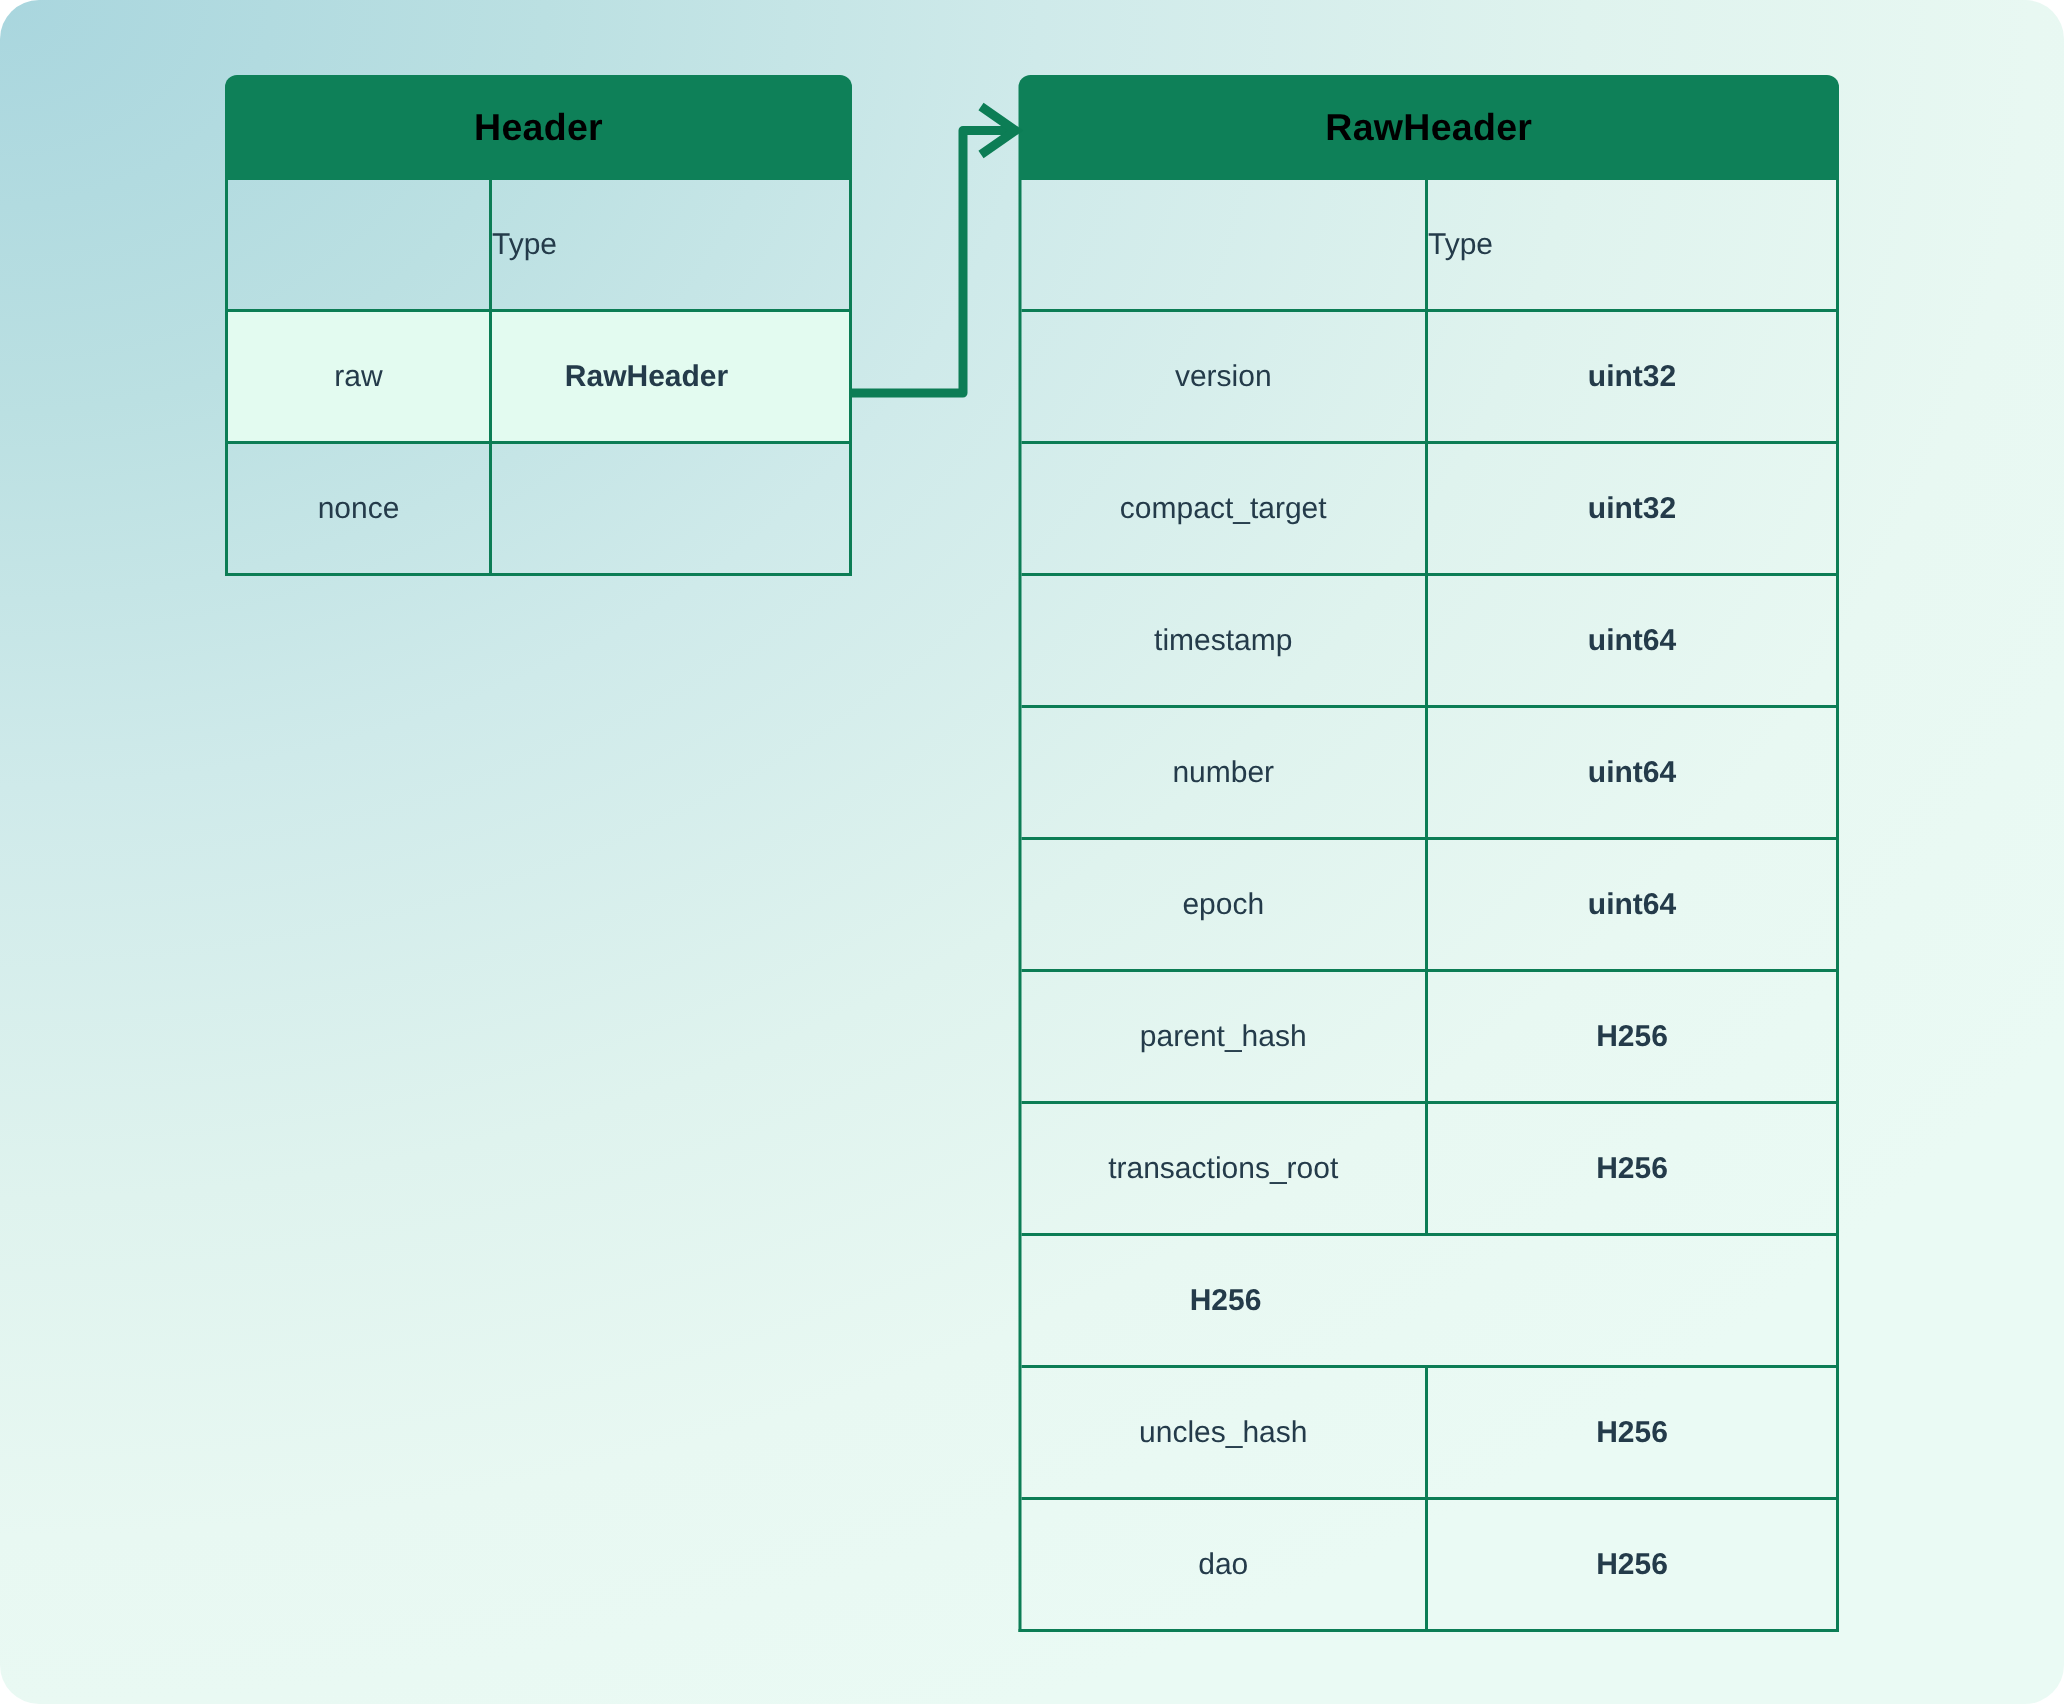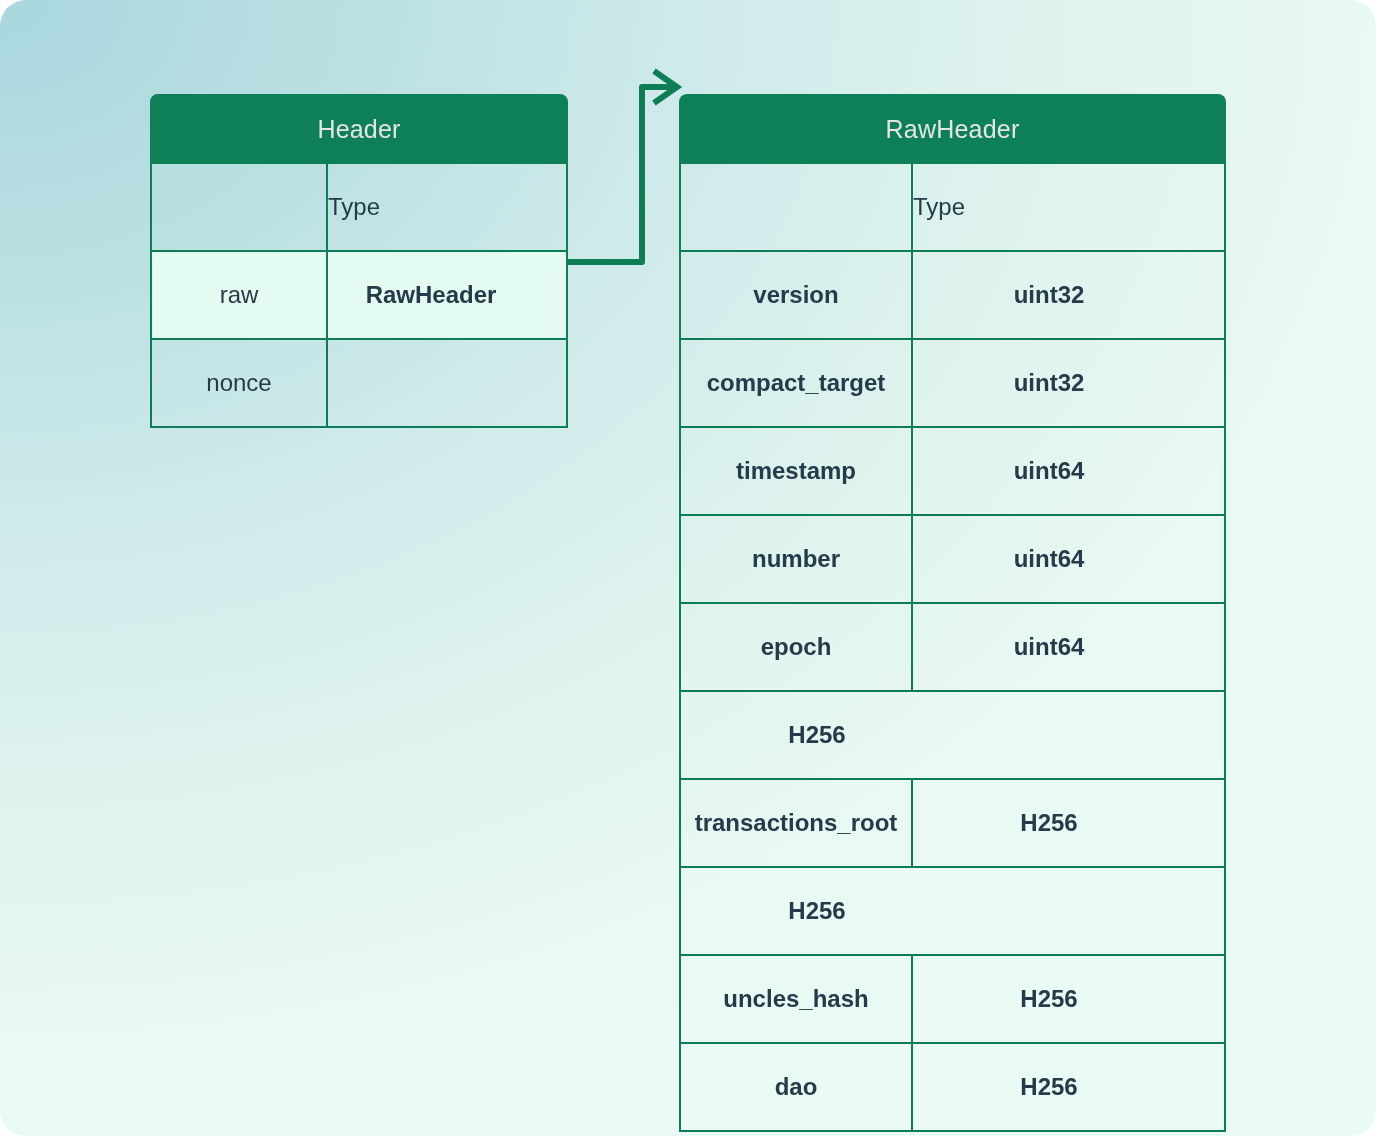--- a/index.html
+++ b/index.html
@@ -25,50 +25,49 @@
   }
 
   
   .entity {
     position: absolute;
     box-sizing: border-box;
   }
   .entity-title {
     box-sizing: border-box;
     background: #0e8058;
-    color: #e5e5e5;
+    color: #000000;
     font-size: 25px;
-    font-weight: normal;
+    font-weight: bold;
     display: flex;
     align-items: center;
     justify-content: center;
     border-radius: 8px 8px 0 0;
     letter-spacing: 0.2px;
-    margin-top: 44px;
   }
   .entity-body {
     box-sizing: border-box;
     border: 2px solid #0c7d55;
     border-top: none;
     display: flex;
     flex-direction: column;
   }
   .erow {
     box-sizing: border-box;
     display: flex;
     flex: 0 0 auto;
     border-bottom: 2px solid #0c7d55;
   }
   .erow:last-child { border-bottom: none; }
   .ecell {
     box-sizing: border-box;
     display: flex;
     align-items: center;
     justify-content: center;
-    font-size: 24px;
+    font-size: 20px;
     color: #243b4a;
     line-height: 1.2;
     overflow: hidden;
   }
   .ecell.name   { border-right: 2px solid #0c7d55; }
   .ecell.type   { font-weight: bold; }
   .erow.head .ecell { font-weight: normal; }
   .erow.highlight { background: #e3fbf0; }
 
   
@@ -87,21 +86,21 @@
   
   #entity-rawheader {
     left: 679px;
     top: 50px;
     width: 547px;
   }
   #entity-rawheader .entity-title { height: 70px; width: 547px; }
   #entity-rawheader .entity-body  { width: 547px; }
   #entity-rawheader .erow { height: 88px; }
   #entity-rawheader .erow:last-child { height: 86px; }
-  #entity-rawheader .ecell.name { width: 232px; font-weight: bold; }
+  #entity-rawheader .ecell.name { width: 271px; }
   #entity-rawheader .ecell.type { width: 272px; }
 
   
   #connector {
     position: absolute;
     left: 0;
     top: 0;
     width: 1376px;
     height: 1136px;
     pointer-events: none;
@@ -156,20 +155,21 @@
       </div>
       <div class="erow">
         <div class="ecell name">number</div>
         <div class="ecell type">uint64</div>
       </div>
       <div class="erow">
         <div class="ecell name">epoch</div>
         <div class="ecell type">uint64</div>
       </div>
       <div class="erow">
+        <div class="ecell name">parent_hash</div>
         <div class="ecell type">H256</div>
       </div>
       <div class="erow">
         <div class="ecell name">transactions_root</div>
         <div class="ecell type">H256</div>
       </div>
       <div class="erow">
         <div class="ecell type">H256</div>
       </div>
       <div class="erow">

